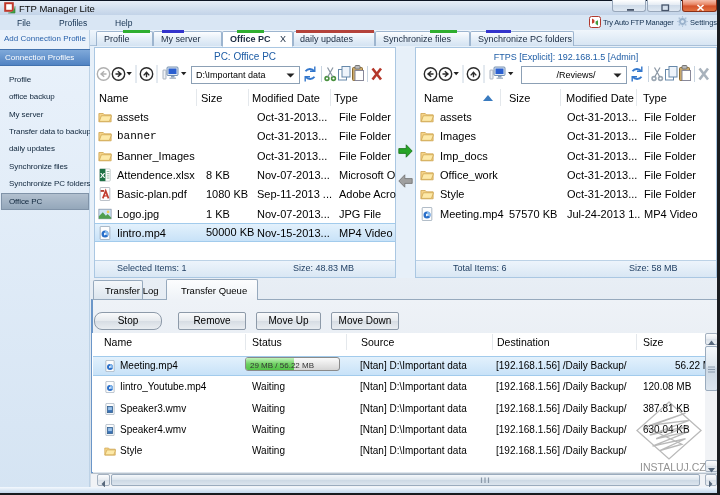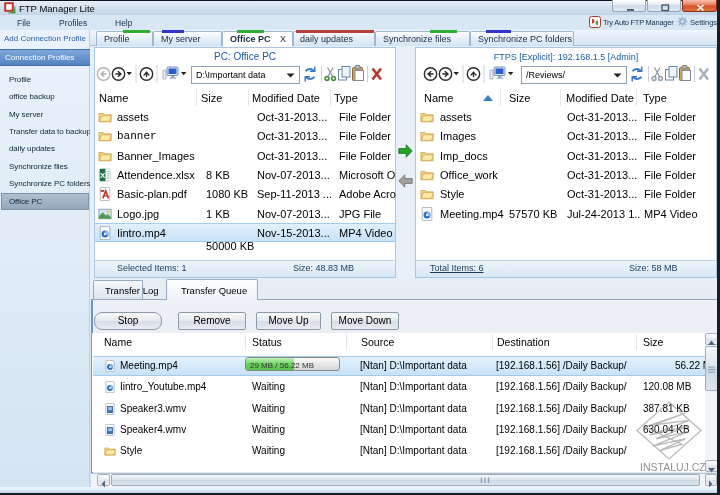--- a/index.html
+++ b/index.html
@@ -221,21 +221,21 @@
     <div class="abs cell nw" style="left:257px; top:208px;">Nov-07-2013...</div>
     <div class="abs cell nw" style="left:339px; top:208px;">JPG File</div>
     <div class="abs" style="left:95px; top:223px; width:300px; height:19px; background:linear-gradient(#e3f1fc,#c8e2f8); border-top:1px solid #a2cbec; border-bottom:1px solid #a2cbec;"></div>
     <svg class="icon16" style="left:98px; top:226px; width:14px; height:14px;" viewBox="0 0 16 16">
       <rect x="2.5" y="0.5" width="11" height="15" rx="1" fill="#fdfdfd" stroke="#8899aa" stroke-width="0.8"></rect>
       <circle cx="8" cy="9.2" r="4" fill="#2a6fc9"></circle>
       <path d="M8 5.2 a4 4 0 0 1 3.4 6.1 l-3.4-2.1z" fill="#85b8ec"></path>
       <path d="M6.9 7.5 l3.2 1.7 -3.2 1.7z" fill="#fff"></path>
     </svg>
     <div class="abs cell nw" style="left:117px; top:227px;">Iintro.mp4</div>
-    <div class="abs cell nw" style="left:206px; top:240px;text-align:right;">50000 KB</div>
+    <div class="abs cell nw" style="left:206px; top:226px;text-align:right;">50000 KB</div>
     <div class="abs cell nw" style="left:257px; top:227px;">Nov-15-2013...</div>
     <div class="abs cell nw" style="left:339px; top:227px;">MP4 Video</div>
   </div>
   <div class="abs pstat" style="left:95px; width:300px;"></div>
   <div class="abs pstxt nw" style="left:117px;">Selected Items: 1</div>
   <div class="abs pstxt nw" style="left:293px;">Size: 48.83 MB</div>
 
   <svg class="abs" style="left:398px; top:144px;" width="15" height="14" viewBox="0 0 15 14">
     <path d="M0.8 4.6 h7.4 v-3.8 l6 6.2 -6 6.2 v-3.8 h-7.4 z" fill="#27a427" stroke="#157015" stroke-width="0.8"></path>
   </svg>
@@ -284,21 +284,21 @@
       </g>
       <g transform="translate(51,3)">
         <rect x="0.5" y="2.5" width="10" height="13" rx="1" fill="#c9a86a" stroke="#8a6a30"></rect>
         <rect x="3" y="0.5" width="5" height="3.5" rx="1" fill="#b9b9b9" stroke="#777"></rect>
         <rect x="3" y="5.5" width="8.5" height="10" fill="#fff" stroke="#889"></rect>
       </g>
       <line x1="66.5" y1="4" x2="66.5" y2="20" stroke="#c8d4e0"></line>
       <path d="M71.5 6.5 L80 17.5 M80 6.5 L71.5 17.5" stroke="#a8b2bc" stroke-width="2.6"></path>
     </svg>
   </div>
-  <div class="abs combobox nw" style="left:521px; width:106px;">/Reviews/<svg style="position:absolute; right:4px; top:6px;" width="9" height="5">
+  <div class="abs combobox nw" style="left:521px; width:106px;text-align:center;">/Reviews/<svg style="position:absolute; right:4px; top:6px;" width="9" height="5">
       <path d="M0.5 0.5 l4 4 4-4z" fill="#222"></path>
     </svg></div>
   <div class="abs hcol" style="left:424px;">Name</div>
   <svg class="abs" style="left:483px; top:95px;" width="10" height="6">
     <path d="M5 0 L10 6 L0 6 Z" fill="#3a7bbf"></path>
   </svg>
   <div class="abs hcol" style="left:509px;">Size</div>
   <div class="abs hcol" style="left:566px;">Modified Date</div>
   <div class="abs hcol" style="left:643px;">Type</div>
   <div class="abs hline" style="left:500px;"></div>
@@ -350,21 +350,21 @@
       <circle cx="8" cy="9.2" r="4" fill="#2a6fc9"></circle>
       <path d="M8 5.2 a4 4 0 0 1 3.4 6.1 l-3.4-2.1z" fill="#85b8ec"></path>
       <path d="M6.9 7.5 l3.2 1.7 -3.2 1.7z" fill="#fff"></path>
     </svg>
     <div class="abs cell nw" style="left:440px; top:208px;">Meeting.mp4</div>
     <div class="abs cell nw" style="left:509px; top:208px;">57570 KB</div>
     <div class="abs cell nw" style="left:567px; top:208px;">Jul-24-2013 1..</div>
     <div class="abs cell nw" style="left:644px; top:208px;">MP4 Video</div>
   </div>
   <div class="abs pstat" style="left:416px; width:300px;"></div>
-  <div class="abs pstxt nw" style="left:430px;text-decoration:underline;">Total Items: 6</div>
+  <div class="abs pstxt nw" style="left:453px;">Total Items: 6</div>
   <div class="abs pstxt nw" style="left:629px;">Size: 58 MB</div>
 
   <div class="abs" style="left:90px; top:278px; width:630px; height:212px; background:linear-gradient(#e8eef5,#d2dce6);"></div>
   <div class="abs" style="left:91px; top:299px; width:628px; height:174px; border-top:1px solid #96a9bd; border-left:2px solid #6b96c8; border-right:1px solid #8aa6c2; background:linear-gradient(#eef2f7,#dde5ed);"></div>
   <div class="abs" style="left:93px; top:280px; width:50px; height:19px; background:linear-gradient(#f4f7fa,#dce5ee); border:1px solid #96a9bd; border-bottom:none; border-radius:2px 2px 0 0;">
     <div class="abs t95 nw" style="left:11px; top:4px;">Transfer Log</div>
   </div>
   <div class="abs" style="left:166px; top:279px; width:92px; height:21px; background:linear-gradient(#fcfdfe,#eef2f7); border:1px solid #96a9bd; border-bottom:none; border-radius:2px 2px 0 0; z-index:2;">
     <div class="abs t95 nw" style="left:14px; top:5px;">Transfer Queue</div>
   </div>

